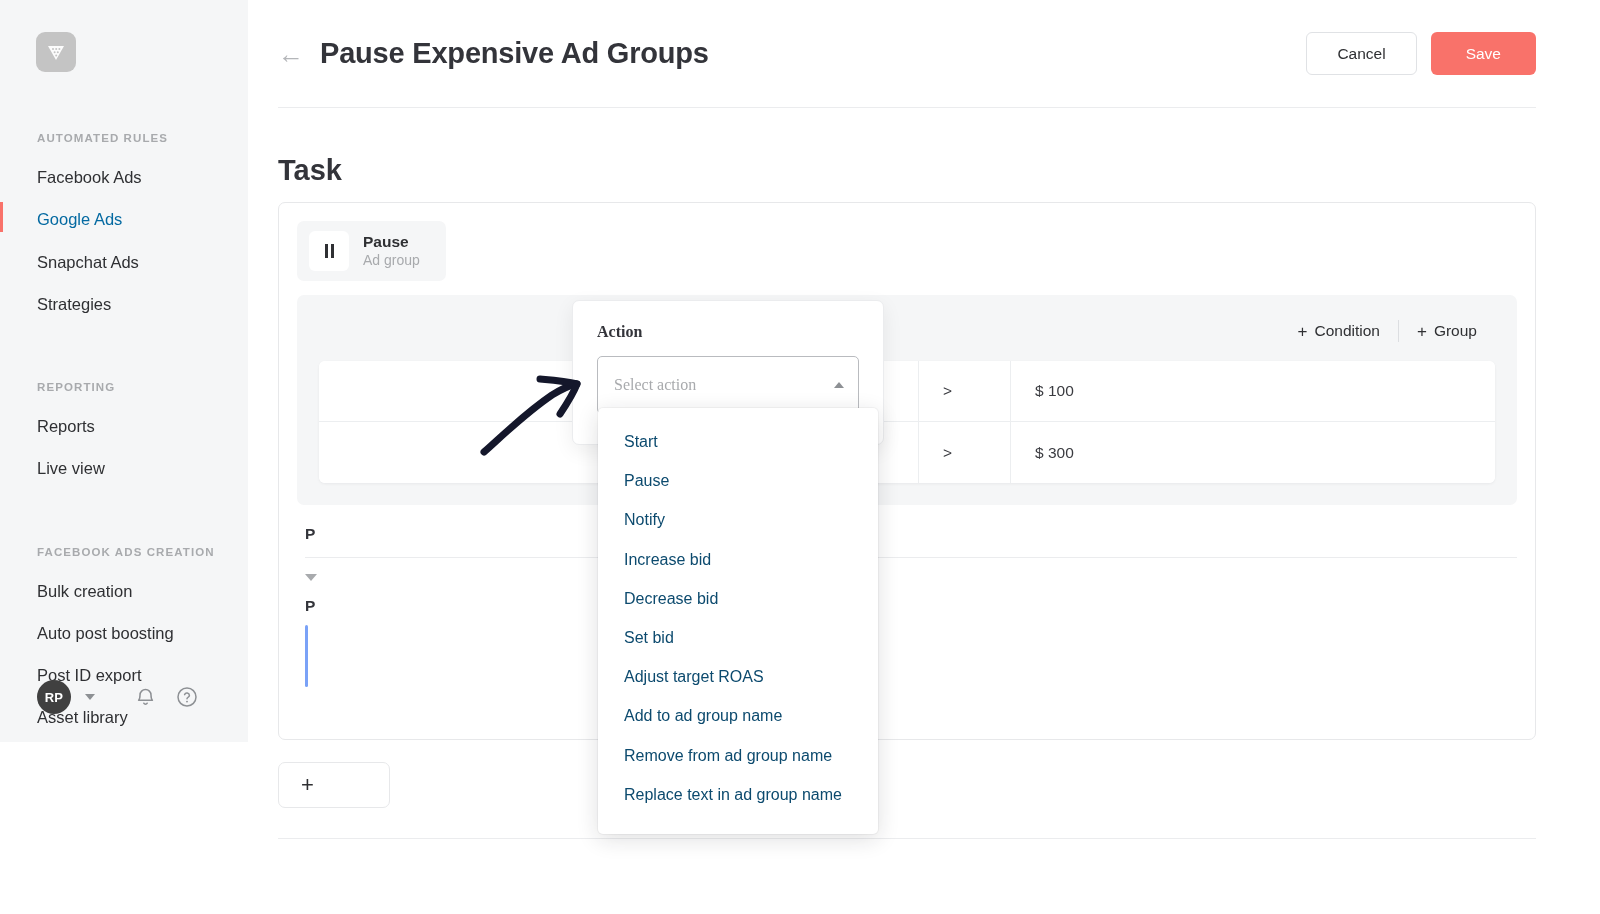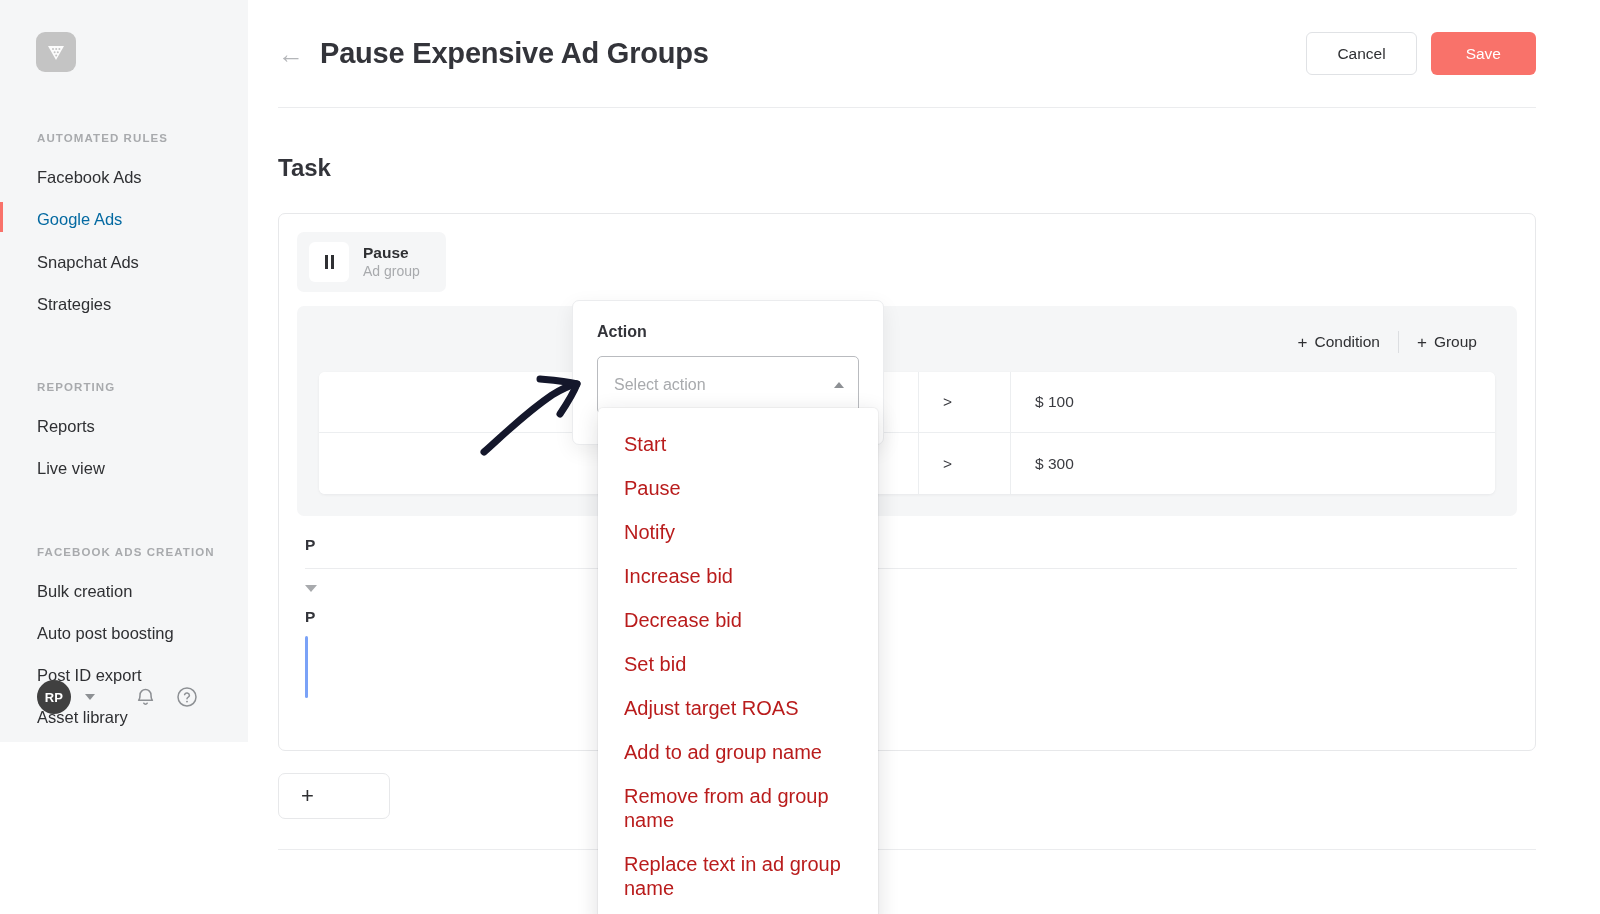--- a/index.html
+++ b/index.html
@@ -87,21 +87,21 @@
   }
   .btn-cancel { background: #fff; border-color: #e0e2e5; color: #2f3033; }
   .btn-save { background: #f9726a; color: #fff; font-weight: 500; padding: 13px 34px; }
 
   .topdivider {
     height: 1px; background: #ebecee;
     margin: 0 64px 0 30px;
   }
 
   .content { padding: 46px 64px 0 30px; position: relative; }
-  .section-title { font-size: 24px; font-weight: 700; color: #33343a; margin-bottom: 31px; }
+  .section-title { font-size: 29px; font-weight: 700; color: #33343a; margin-bottom: 15px; }
 
   
   .task-card {
     border: 1px solid #e7e8ea; border-radius: 7px;
     background: #fff; padding: 18px 18px 22px 18px;
     position: relative; min-height: 538px;
   }
   .pause-chip {
     display: inline-flex; align-items: center; gap: 14px;
     background: #f5f6f7; border-radius: 7px;
@@ -159,21 +159,21 @@
   }
 
   .bottom-divider { height: 1px; background: #ebecee; margin: 30px 0 0 0; }
 
   
   .action-pop {
     position: absolute; left: 324px; top: 300px;
     width: 312px; background: #fff;
     border: 1px solid #ebecee; border-radius: 7px;
     box-shadow: 0 6px 20px rgba(25,28,35,.07);
-    padding: 22px 24px 30px 24px; z-index: 30;
+    padding: 22px 24px 30px 24px; z-index: 30; font-family: Liberation Serif, serif;
   }
   .action-label { font-size: 16px; font-weight: 700; color: #33343a; margin-bottom: 15px; }
   .select-box {
     height: 58px; border: 1px solid #b9bbbf; border-radius: 5px;
     display: flex; align-items: center; justify-content: space-between;
     padding: 0 14px 0 16px; cursor: pointer; background: #fff;
   }
   .select-placeholder { font-size: 16px; color: #a8aaad; }
   .caret-up {
     width: 0; height: 0;
@@ -182,21 +182,21 @@
   }
 
   .option-list {
     position: absolute; left: 350px; top: 408px;
     width: 280px; background: #fff;
     border-radius: 5px; z-index: 40;
     box-shadow: 0 5px 22px rgba(25,28,35,.14), 0 0 0 1px rgba(25,28,35,.04);
     padding: 14px 0 20px 0;
   }
   .option {
-    font-size: 20px; color: #b91c1c;
+    font-size: 16px; color: #0c4a6e;
     padding: 10px 0 10px 26px; cursor: pointer; line-height: 1.2;
   }
 
   
   .arrow-annot { position: absolute; left: 232px; top: 368px; z-index: 50; pointer-events: none; }
 </style>
 </head>
 <body>
 
 <div class="app">

